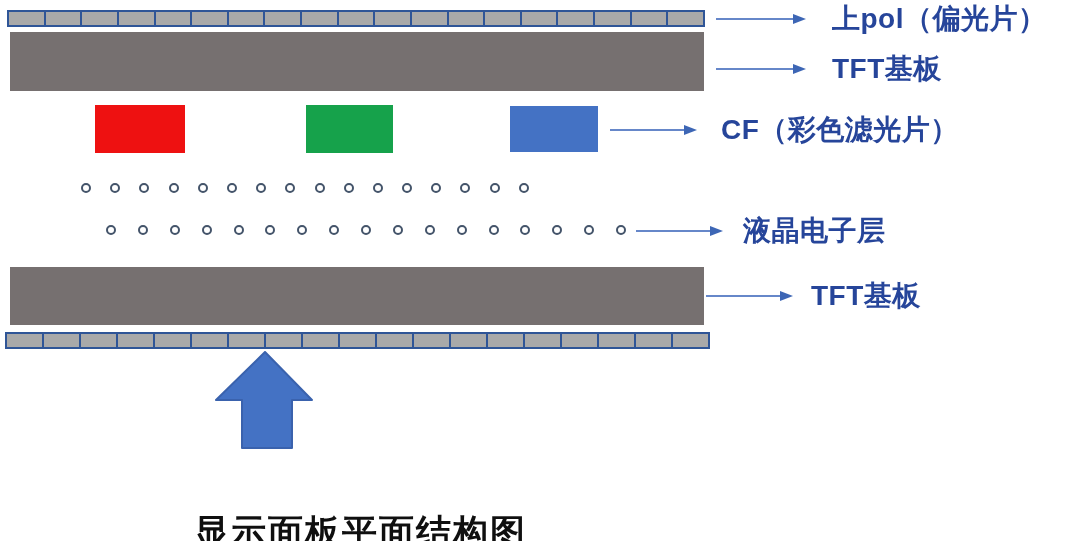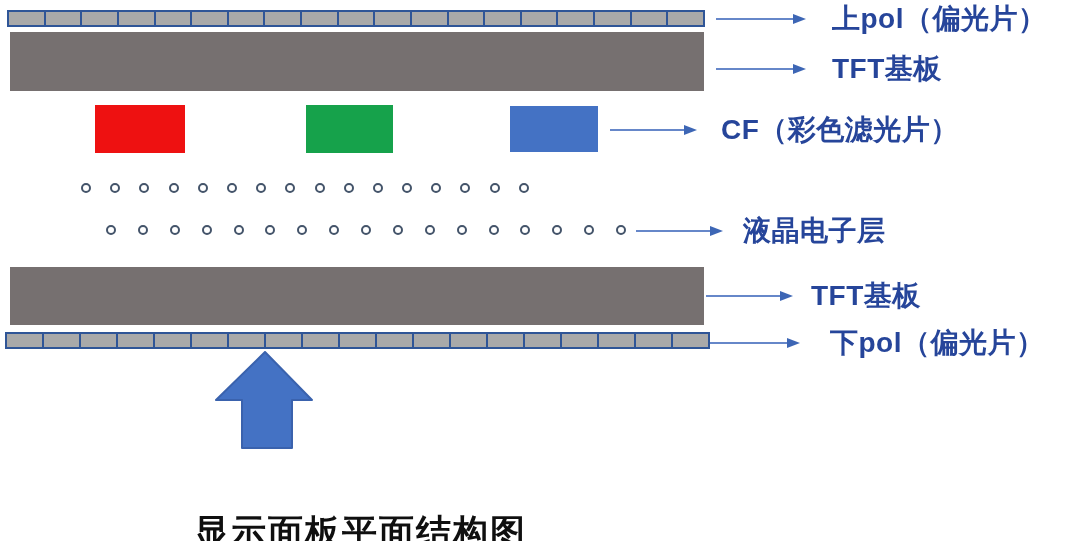--- a/index.html
+++ b/index.html
@@ -179,21 +179,16 @@
     <span class="arrow-head"></span>
     <span class="callout-label" style="margin-left:20px;">液晶电子层</span>
   </div>
 
   <div class="callout" style="left:706px;top:280px;">
     <span class="arrow-line" style="width:74px;"></span>
     <span class="arrow-head"></span>
     <span class="callout-label" style="margin-left:18px;">TFT基板</span>
   </div>
 
-  <div class="callout" style="left:710px;top:327px;">
-    <span class="arrow-line" style="width:77px;"></span>
-    <span class="arrow-head"></span>
-    <span class="callout-label" style="margin-left:30px;">下pol（偏光片）</span>
-  </div>
 
   <div class="diagram-title">显示面板平面结构图</div>
 
 </div>
 
 </body></html>

